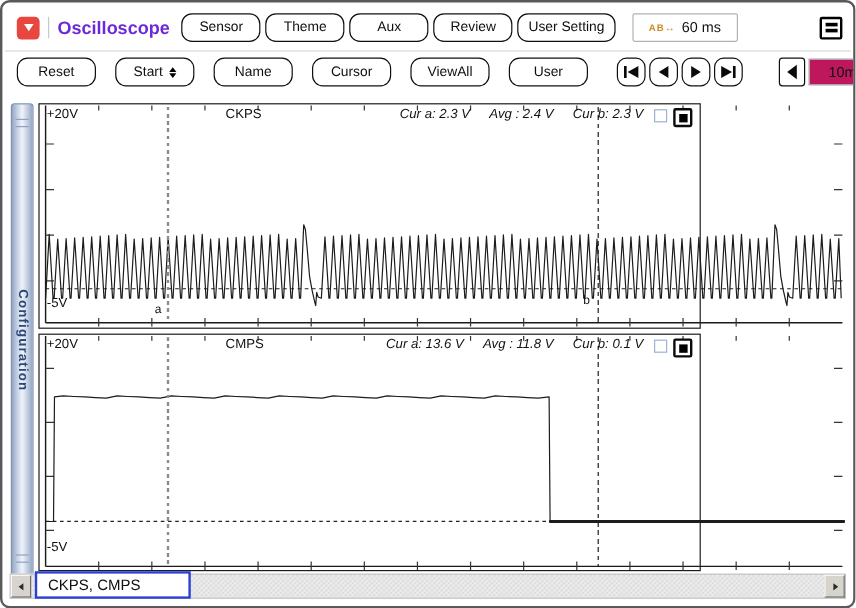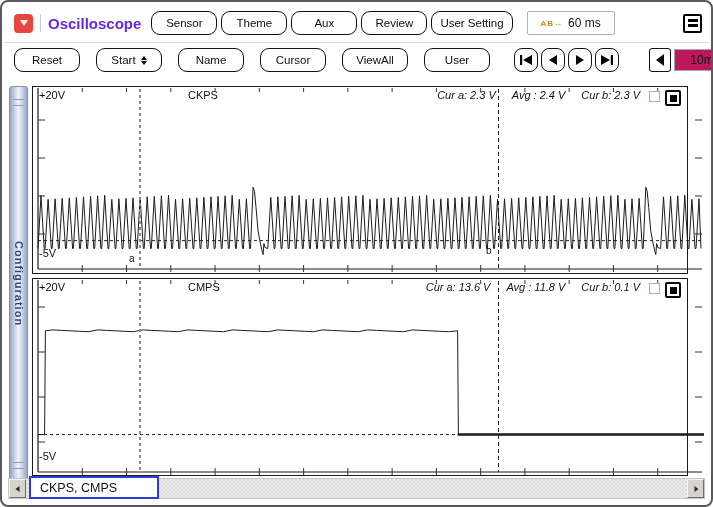--- a/index.html
+++ b/index.html
@@ -38,21 +38,21 @@
   
   .sidebar{position:absolute;left:7px;top:84px;width:19px;height:396px;box-sizing:border-box;
     border:1px solid #7e92b2;border-radius:3px;
     background:linear-gradient(90deg,#96a7c3 0%,#c9d4e6 28%,#f0f4fa 50%,#c9d4e6 72%,#96a7c3 100%);
     display:flex;align-items:center;justify-content:center;}
   .sidebar::before,.sidebar::after{content:"";position:absolute;left:3px;right:3px;height:5px;
     border-top:1px solid #8ea2c2;border-bottom:1px solid #8ea2c2;}
   .sidebar::before{top:12px;} .sidebar::after{bottom:12px;}
   .sidebar-label{writing-mode:vertical-rl;font-size:11px;font-weight:bold;color:#2c4878;letter-spacing:1px;white-space:nowrap;}
   
-  .panel{position:absolute;left:30px;width:656px;box-sizing:border-box;border:1px solid #1c1c1c;background:#fff;}
+  .panel{position:absolute;left:30px;width:552px;box-sizing:border-box;border:1px solid #1c1c1c;background:#fff;}
   #panel-ckps{top:84px;height:188px;}
   #panel-cmps{top:276px;height:198px;}
   .panel svg.plot{position:absolute;left:0;top:0;}
   .ptext{position:absolute;font-size:11px;color:#101010;white-space:nowrap;}
   .y-top{left:6px;top:2px;}
   .sig-name{left:155px;top:2px;width:90px;text-align:left;}
   .meas{position:absolute;top:2px;right:44px;display:flex;gap:13px;font-size:11px;white-space:nowrap;font-style:italic;}
   .meas span{margin-right:3px;}
   .chk{position:absolute;top:4px;right:27px;width:11px;height:11px;box-sizing:border-box;border:1px solid #9cb4d4;background:#fff;}
   .chbtn{position:absolute;top:3px;right:6px;width:16px;height:16px;box-sizing:border-box;border:2px solid #0a0a0a;border-radius:2px;background:#fff;display:flex;align-items:center;justify-content:center;}

